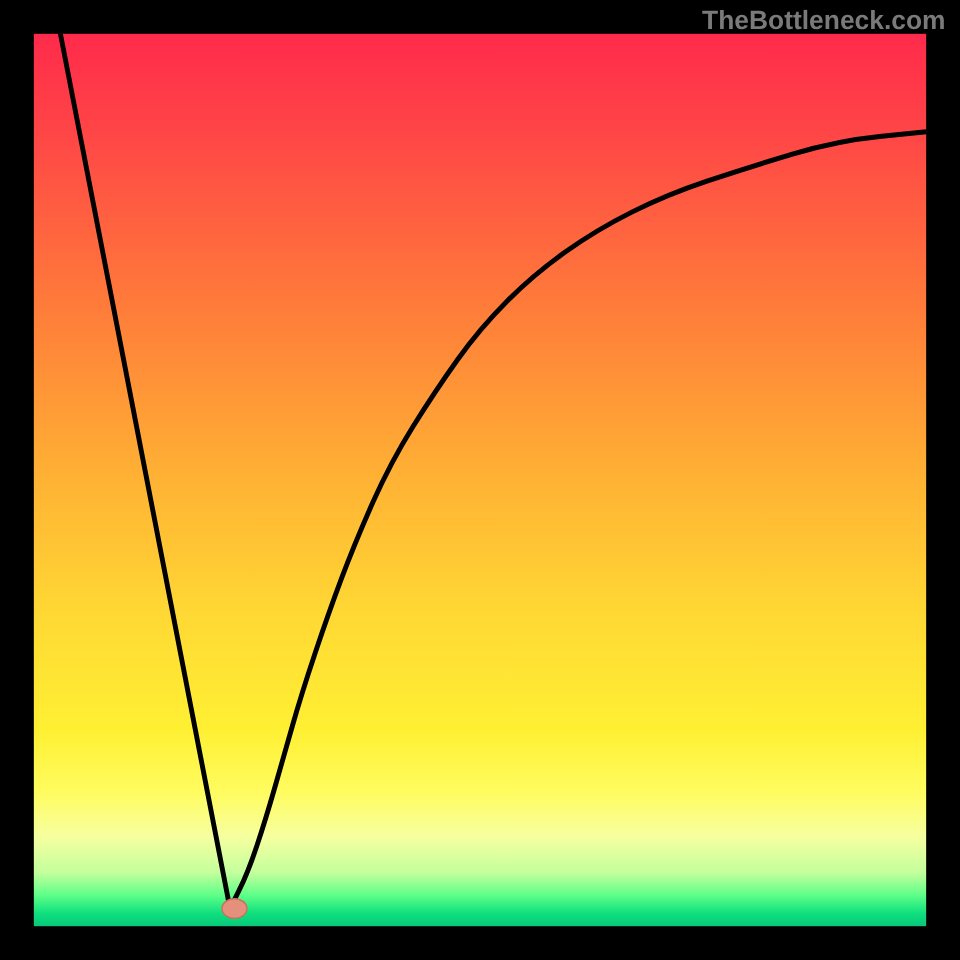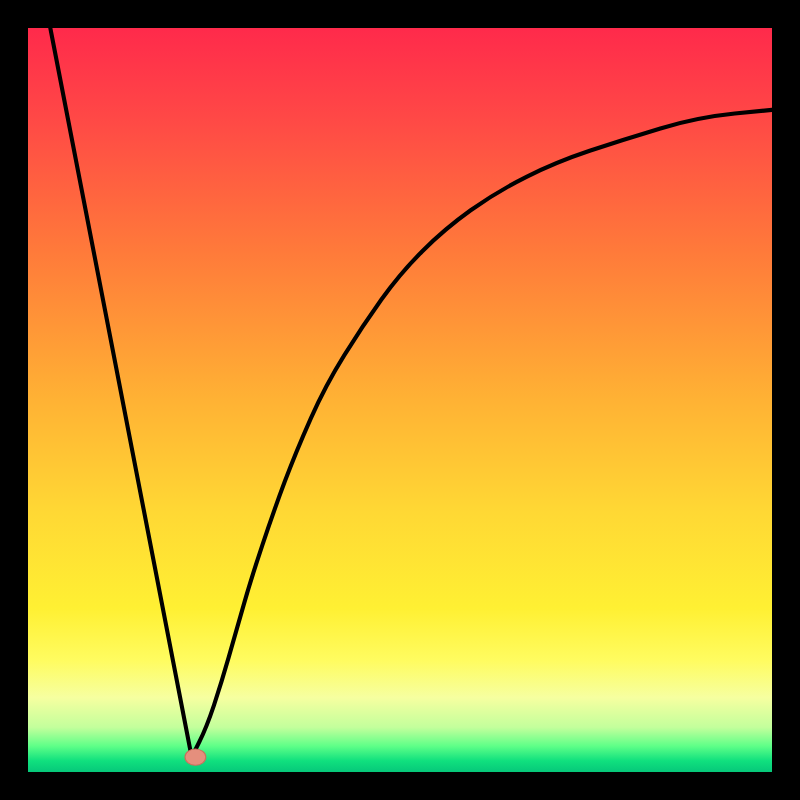--- a/index.html
+++ b/index.html
@@ -33,20 +33,21 @@
     height: 744px;
   }
   svg {
     display: block;
   }
 </style>
 </head>
 <body>
 
 <div class="frame">
+  <div class="watermark">TheBottleneck.com</div>
 
   <div class="plot">
     <svg id="chart-svg" viewBox="0 0 100 100" preserveAspectRatio="none" width="744" height="744">
       <defs>
         <linearGradient id="bg-grad" x1="0" y1="0" x2="0" y2="1">
             <stop offset="0%" stop-color="#ff2a4b"></stop>
             <stop offset="12%" stop-color="#ff4846"></stop>
             <stop offset="30%" stop-color="#ff7a3a"></stop>
             <stop offset="50%" stop-color="#ffb234"></stop>
             <stop offset="65%" stop-color="#ffd834"></stop>

